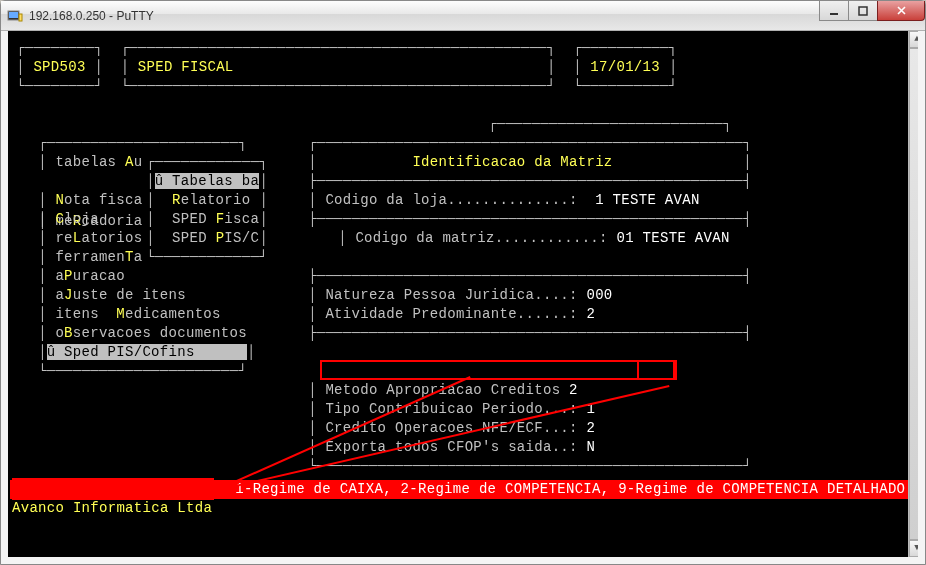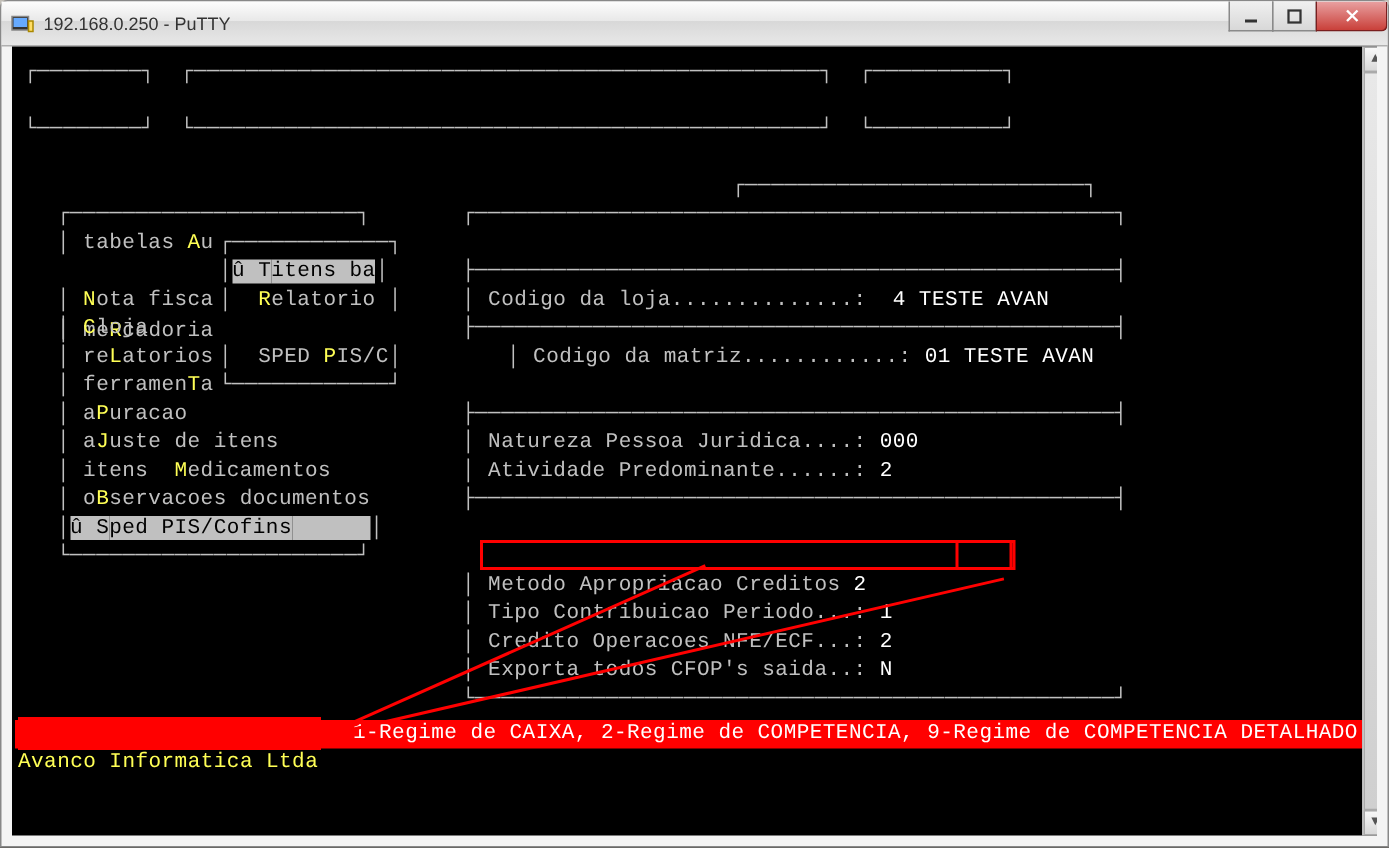--- a/index.html
+++ b/index.html
@@ -158,47 +158,50 @@
         <svg width="11" height="11">
             <path d="M2 2 L9 9 M9 2 L2 9" stroke="#fff" stroke-width="1.6"></path>
           </svg>
       </div>
     </div>
   </div>
 
   <div class="terminal">
 
     <div class="abs gry" style="top:8px; left:8px;">┌────────┐  ┌────────────────────────────────────────────────┐  ┌──────────┐</div>
+    <div class="abs" style="top:27px; left:8px;"><span class="gry">│ </span><span class="ylw">SPD503</span><span class="gry"> │  │ </span><span class="ylw">SPED FISCAL</span><span class="gry">                                    │  │ </span><span class="ylw">17/01/13</span><span class="gry"> │</span></div>
     <div class="abs gry" style="top:46px; left:8px;">└────────┘  └────────────────────────────────────────────────┘  └──────────┘</div>
 
     <div class="abs gry" style="top:84px; left:480px;">┌──────────────────────────┐</div>
 
     <div class="abs gry" style="top:103px; left:30px;">┌──────────────────────┐</div>
     <div class="abs" style="top:122px; left:30px;"><span class="gry">│ </span><span class="gry">tabelas </span><span class="hl-letter">A</span><span class="gry">u</span></div>
     <div class="abs" style="top:141px; left:30px;margin-top:40px;"><span class="gry">│ </span><span class="gry">me</span><span class="hl-letter">R</span><span class="gry">cadoria</span></div>
     <div class="abs" style="top:160px; left:30px;"><span class="gry">│ </span><span class="hl-letter">N</span><span class="gry">ota fisca</span></div>
     <div class="abs" style="top:179px; left:30px;"><span class="gry">│ </span><span class="hl-letter">C</span><span class="gry">loja</span></div>
     <div class="abs" style="top:198px; left:30px;"><span class="gry">│ </span><span class="gry">re</span><span class="hl-letter">L</span><span class="gry">atorios</span></div>
     <div class="abs" style="top:217px; left:30px;"><span class="gry">│ </span><span class="gry">ferramen</span><span class="hl-letter">T</span><span class="gry">a</span></div>
     <div class="abs" style="top:236px; left:30px;"><span class="gry">│ </span><span class="gry">a</span><span class="hl-letter">P</span><span class="gry">uracao</span></div>
     <div class="abs" style="top:274px; left:30px;"><span class="gry">│ </span><span class="gry">itens  </span><span class="hl-letter">M</span><span class="gry">edicamentos</span></div>
     <div class="abs" style="top:255px; left:30px;"><span class="gry">│ </span><span class="gry">a</span><span class="hl-letter">J</span><span class="gry">uste de itens</span></div>
     <div class="abs" style="top:293px; left:30px;"><span class="gry">│ </span><span class="gry">o</span><span class="hl-letter">B</span><span class="gry">servacoes documentos</span></div>
     <div class="abs" style="top:312px; left:30px;"><span class="gry">│</span><span class="inv">û </span><span class="inv">S</span><span class="inv">ped PIS/Cofins</span><span class="inv">      </span><span class="gry">│</span></div>
     <div class="abs gry" style="top:331px; left:30px;">└──────────────────────┘</div>
 
     <div class="abs gry" style="top:122px; left:138px;">┌────────────┐</div>
-    <div class="abs" style="top:141px; left:138px;"><span class="gry">│</span><span class="inv">û </span><span class="inv">T</span><span class="inv">itens ba</span><span class="gry">│</span></div>
+    <div class="abs" style="top:141px; left:138px;"><span class="gry">│</span><span class="inv">û </span><span class="inv">T</span><span class="inv">abelas ba</span><span class="gry">│</span></div>
     <div class="abs" style="top:160px; left:138px;"><span class="gry">│</span><span class="gry">  </span><span class="hl-letter">R</span><span class="gry">elatorio</span><span class="gry"> │</span></div>
+    <div class="abs" style="top:179px; left:138px;"><span class="gry">│</span><span class="gry">  SPED </span><span class="hl-letter">F</span><span class="gry">isca</span><span class="gry">│</span></div>
     <div class="abs" style="top:198px; left:138px;"><span class="gry">│</span><span class="gry">  SPED </span><span class="hl-letter">P</span><span class="gry">IS/C</span><span class="gry">│</span></div>
     <div class="abs gry" style="top:217px; left:138px;">└────────────┘</div>
 
     <div class="abs gry" style="top:103px; left:300px;">┌─────────────────────────────────────────────────┐</div>
+    <div class="abs" style="top:122px; left:300px;"><span class="gry">│           </span><span class="ylw">Identificacao da Matriz</span><span class="gry">               │</span></div>
     <div class="abs gry" style="top:141px; left:300px;">├─────────────────────────────────────────────────┤</div>
-    <div class="abs" style="top:160px; left:300px;"><span class="gry">│ </span><span class="gry">Codigo da loja</span><span class="gry">..............</span><span class="gry">:  </span><span class="wht">4 TESTE AVAN</span></div>
+    <div class="abs" style="top:160px; left:300px;"><span class="gry">│ </span><span class="gry">Codigo da loja</span><span class="gry">..............</span><span class="gry">:  </span><span class="wht">1 TESTE AVAN</span></div>
     <div class="abs gry" style="top:179px; left:300px;">├─────────────────────────────────────────────────┤</div>
     <div class="abs" style="top:198px; left:300px;margin-left:30px;"><span class="gry">│ </span><span class="gry">Codigo da matriz</span><span class="gry">............</span><span class="gry">: </span><span class="wht">01 TESTE AVAN</span></div>
     <div class="abs gry" style="top:236px; left:300px;">├─────────────────────────────────────────────────┤</div>
     <div class="abs" style="top:255px; left:300px;"><span class="gry">│ </span><span class="gry">Natureza Pessoa Juridica</span><span class="gry">....</span><span class="gry">: </span><span class="wht">000</span></div>
     <div class="abs" style="top:274px; left:300px;"><span class="gry">│ </span><span class="gry">Atividade Predominante</span><span class="gry">......</span><span class="gry">: </span><span class="wht">2</span></div>
     <div class="abs gry" style="top:293px; left:300px;">├─────────────────────────────────────────────────┤</div>
     <div class="abs" style="top:350px; left:300px;"><span class="gry">│ </span><span class="gry">Metodo Apropriacao Creditos</span><span class="gry"> </span><span class="wht">2</span></div>
     <div class="abs" style="top:369px; left:300px;"><span class="gry">│ </span><span class="gry">Tipo Contribuicao Periodo</span><span class="gry">...</span><span class="gry">: </span><span class="wht">1</span></div>
     <div class="abs" style="top:388px; left:300px;"><span class="gry">│ </span><span class="gry">Credito Operacoes NFE/ECF</span><span class="gry">...</span><span class="gry">: </span><span class="wht">2</span></div>
     <div class="abs" style="top:407px; left:300px;"><span class="gry">│ </span><span class="gry">Exporta todos CFOP's saida</span><span class="gry">..</span><span class="gry">: </span><span class="wht">N</span></div>

